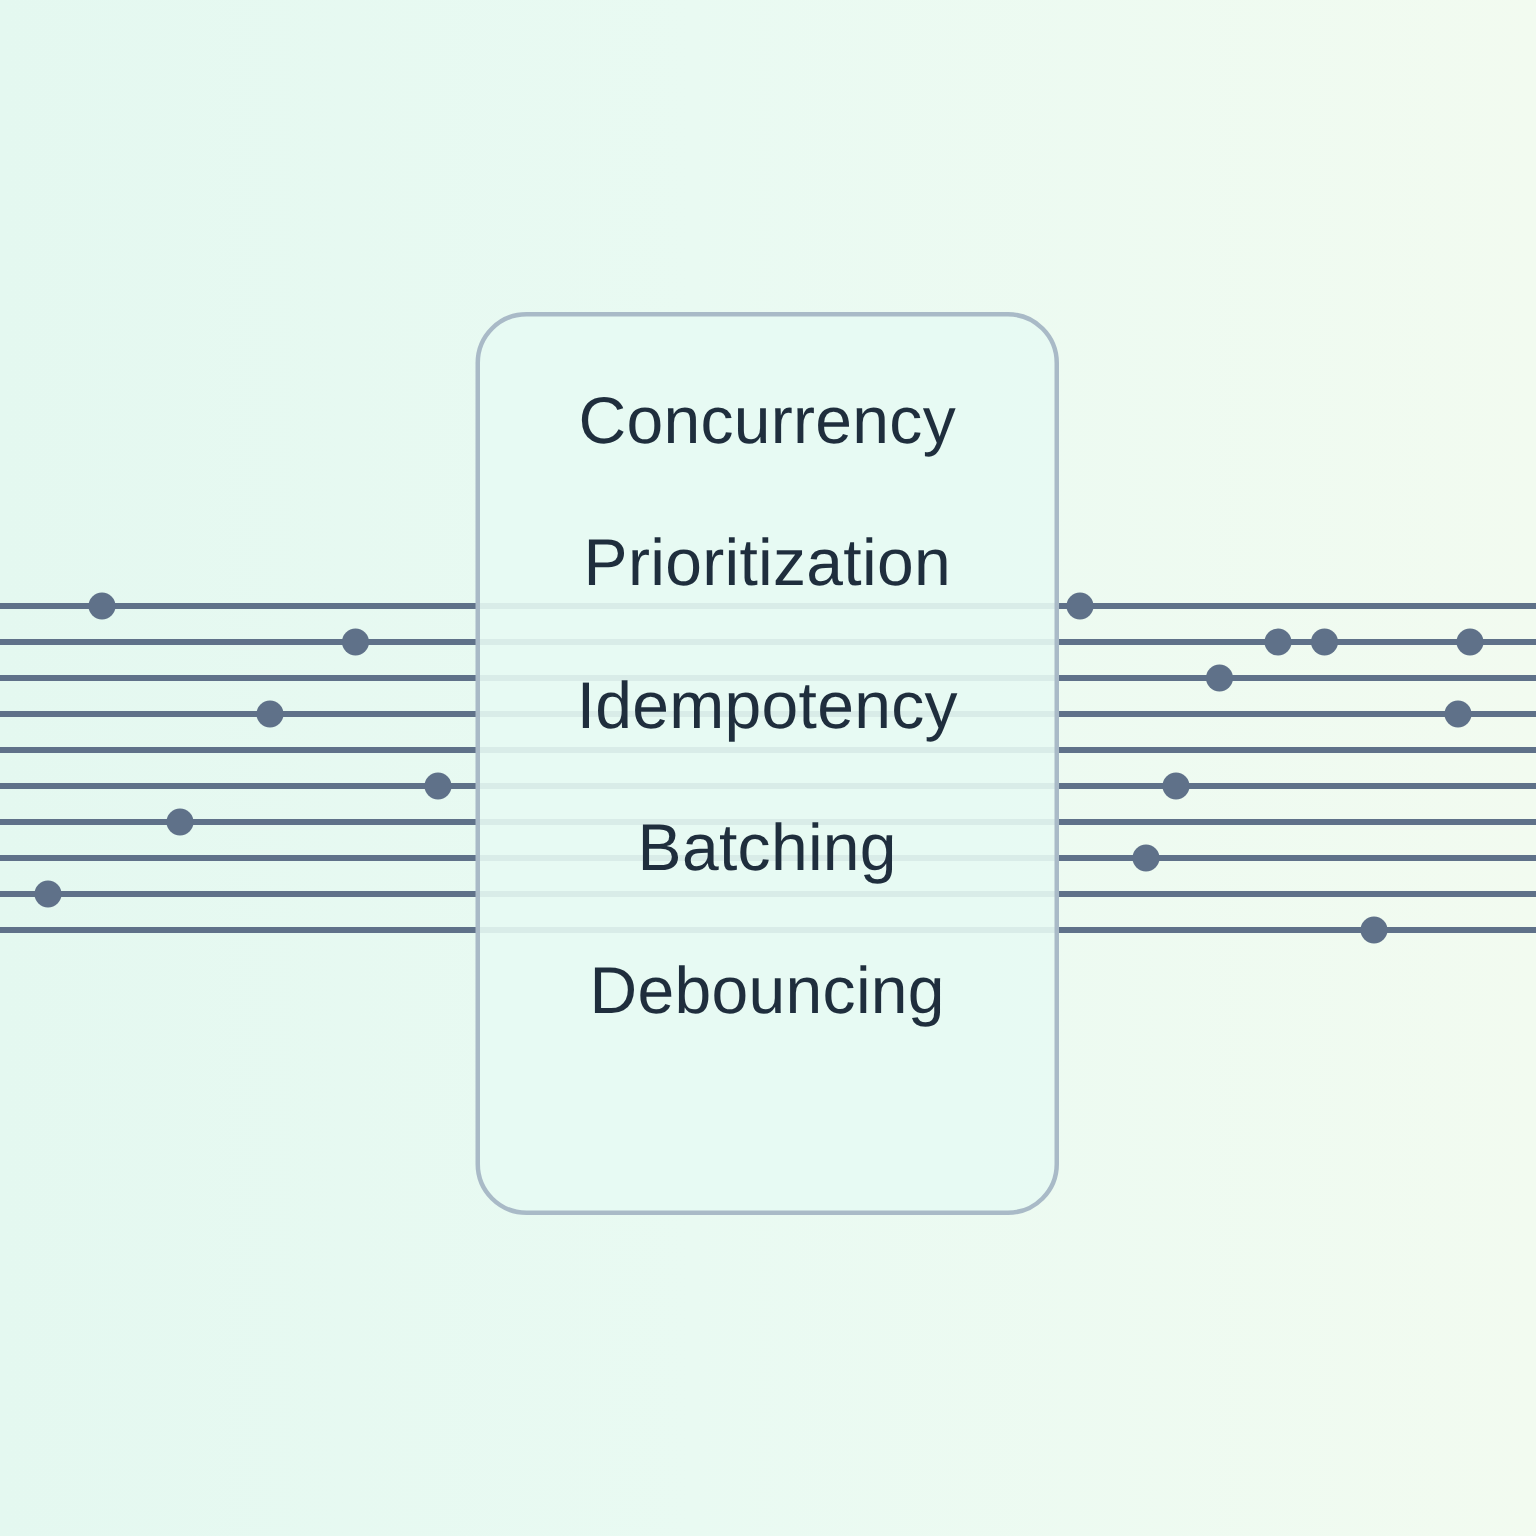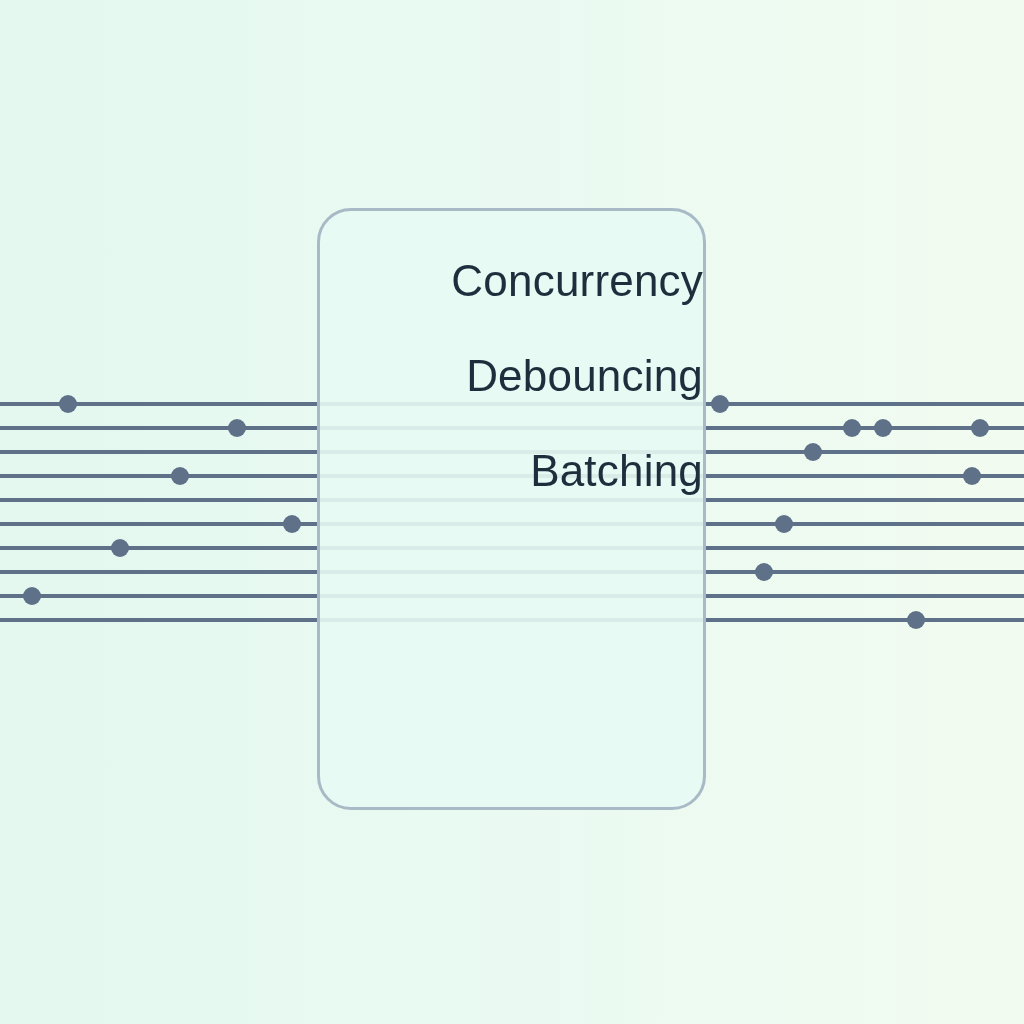--- a/index.html
+++ b/index.html
@@ -35,21 +35,21 @@
     border: 3px solid #a9bac7;
     border-radius: 34px;
     padding-top: 22px;
     display: flex;
     flex-direction: column;
   }
   .concept-row {
     height: 95px;
     display: flex;
     align-items: center;
-    justify-content: flex-end;
+    justify-content: center;
   }
   .concept-label {
     font-size: 44px;
     font-weight: 500;
     color: #1f2e3d;
     letter-spacing: 0.2px;
     white-space: nowrap;
   }
 </style>
 </head>
@@ -83,20 +83,26 @@
       <circle cx="32" cy="596" r="9" fill="#5f7189"></circle>
       <line x1="0" x2="1024" y1="620" y2="620" stroke="#5f7189" stroke-width="4"></line>
       <circle cx="916" cy="620" r="9" fill="#5f7189"></circle>
     </svg>
 
   <div class="card">
     <div class="concept-row">
       <span class="concept-label">Concurrency</span>
     </div>
     <div class="concept-row">
-      <span class="concept-label">Debouncing</span>
+      <span class="concept-label">Prioritization</span>
+    </div>
+    <div class="concept-row">
+      <span class="concept-label">Idempotency</span>
     </div>
     <div class="concept-row">
       <span class="concept-label">Batching</span>
+    </div>
+    <div class="concept-row">
+      <span class="concept-label">Debouncing</span>
     </div>
   </div>
 
 </div>
 
 </body></html>

